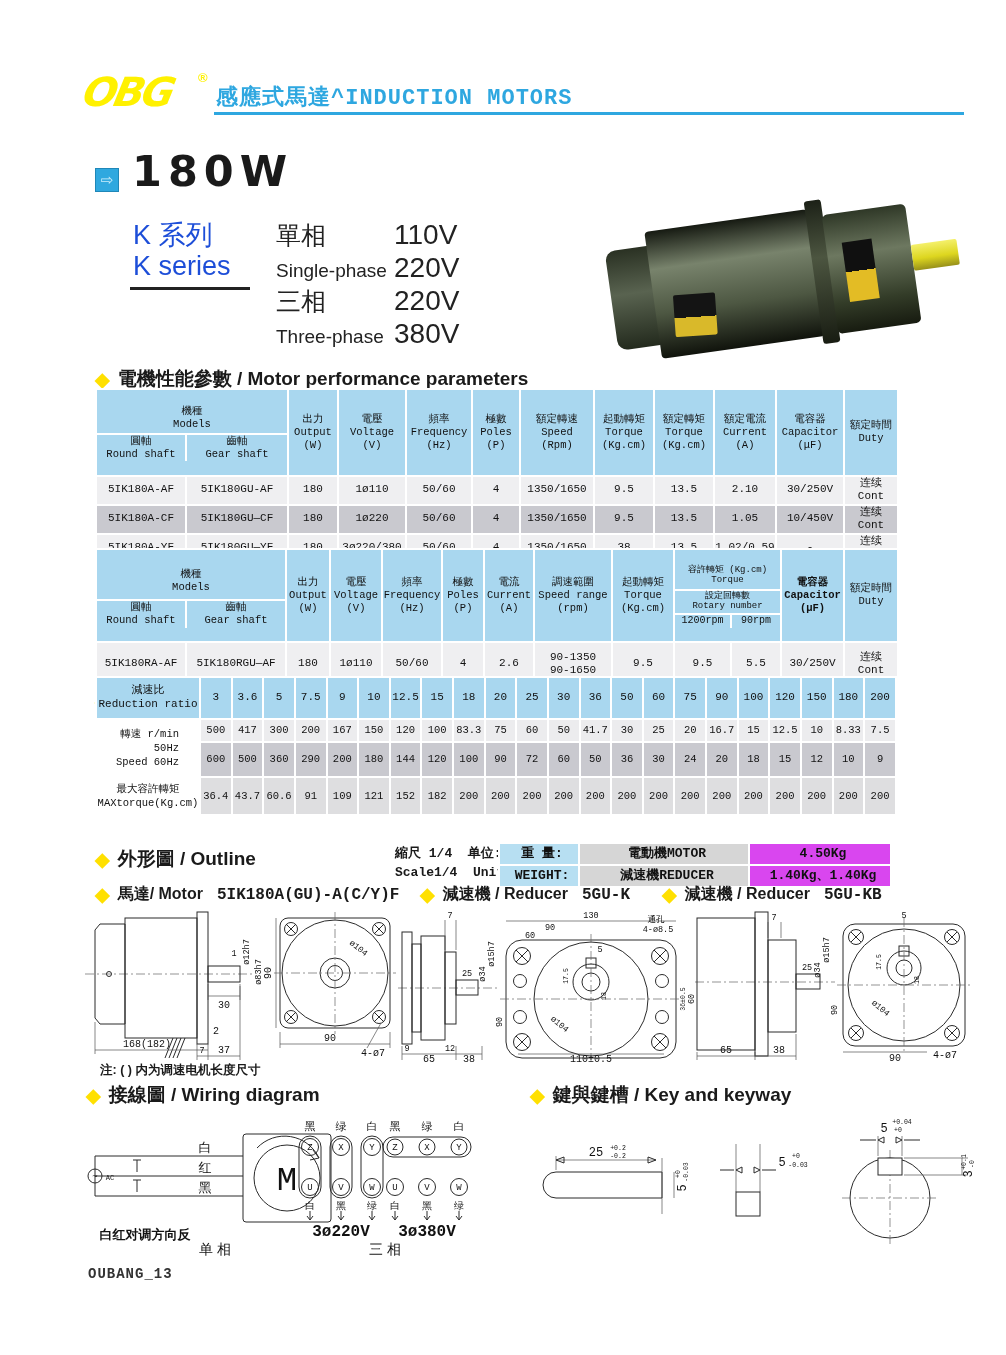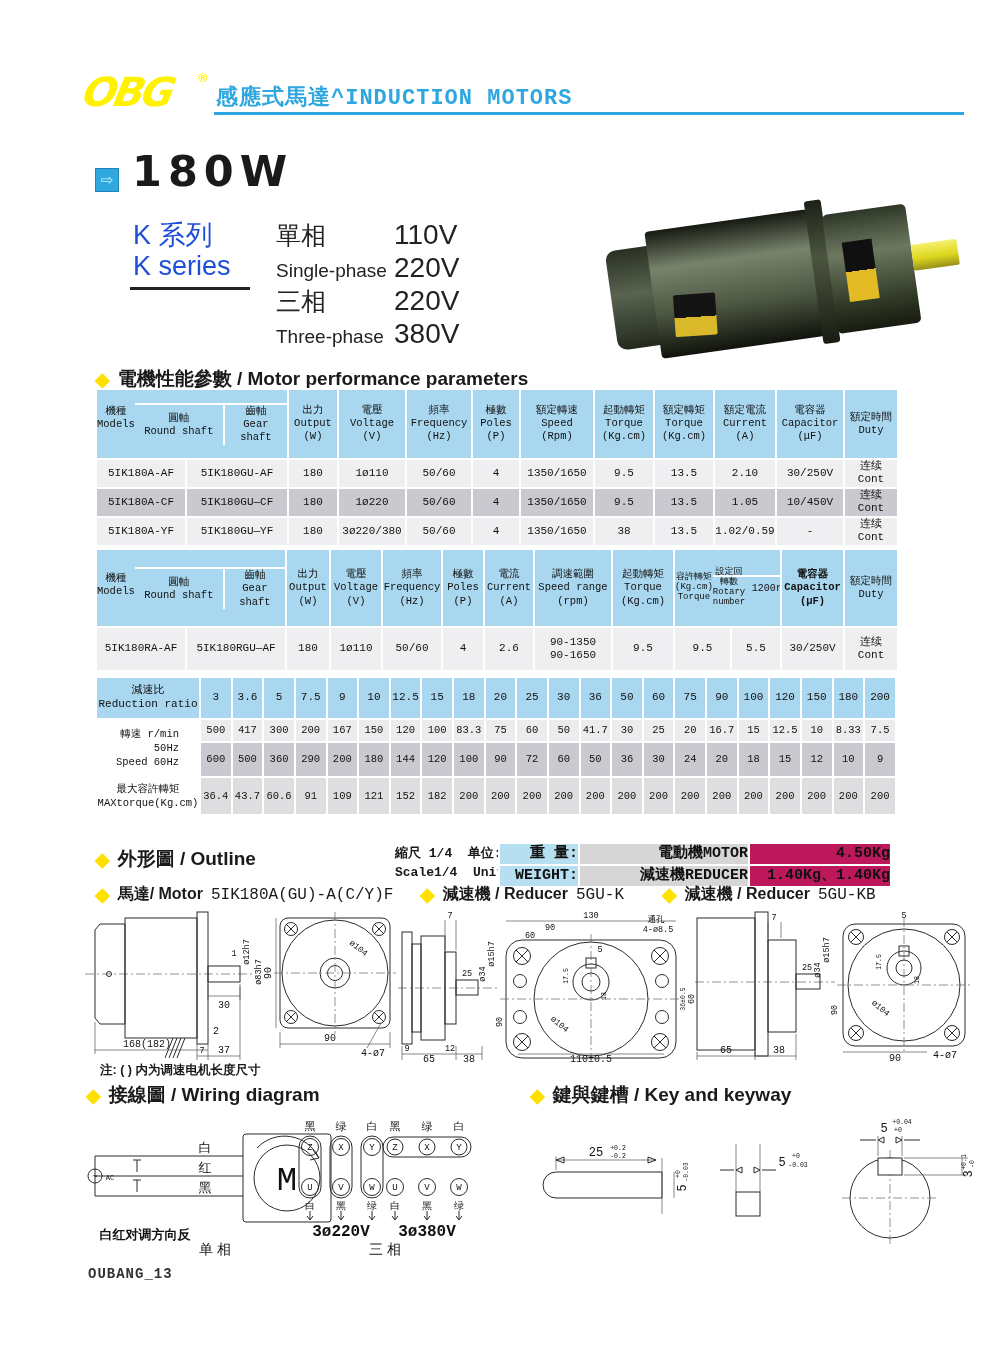--- a/index.html
+++ b/index.html
@@ -40,31 +40,31 @@
   .p-lbl1{left:62px;top:76px;width:42px;height:42px;background:linear-gradient(180deg,#141414 55%,#d9b92a 55%);transform:rotate(4deg);border-radius:2px}
   .p-flange{left:206px;top:0;width:17px;height:144px;background:linear-gradient(180deg,#1c2117,#4c5540 40%,#181c12);border-radius:3px}
   .p-gear{left:222px;top:16px;width:84px;height:120px;background:linear-gradient(180deg,#2f3827,#6d7860 35%,#333c28 75%,#171b10);border-radius:5px}
   .p-lbl2{left:238px;top:46px;width:30px;height:60px;background:linear-gradient(180deg,#101010 50%,#e3bc25 50%)}
   .p-shaft{left:306px;top:58px;width:46px;height:26px;background:linear-gradient(180deg,#f4f06a,#ddd61f 55%,#97901a);border-radius:2px}
 
   
   .sec{display:flex;align-items:center;gap:8px;font-size:19px;font-weight:700;white-space:nowrap}
   .sec .diamond{color:#FFE000;font-size:19px;line-height:1}
   .sec-sm{font-size:16px}
-  .sec .code{font-family:"Liberation Mono",monospace;font-weight:normal;font-size:16px;}
+  .sec .code{font-family:"Liberation Mono",monospace;font-weight:bold;font-size:16px;margin-left:6px}
 
   
   table{border-collapse:collapse;table-layout:fixed;position:absolute}
   th,td{border:2px solid #fff;text-align:center;vertical-align:middle;white-space:pre-line;
         font-family:"Liberation Mono",monospace;color:#111;padding:0;overflow:hidden}
   th{background:#A9D7EF;font-size:10.5px;font-weight:400;line-height:1.25}
   td{font-size:11px;line-height:1.2}
   .row-light td{background:#EFEFF1}
   .row-dark td{background:#C9C9CF}
-  .stack{display:flex;height:100%}
+  .stack{display:flex;flex-direction:column;height:100%}
   .stack-top{height:30px;display:flex;align-items:center;justify-content:center}
   .stack-top.tall{height:36px}
   .stack-sub{flex:1;display:flex;border-top:2px solid #fff}
   .stack-sub>div{display:flex;align-items:center;justify-content:center}
   .stack-sub>div:first-child{flex:0 0 88px}
   .stack-sub>div:last-child{flex:1;border-left:2px solid #fff}
   .g-top{height:26px;display:flex;align-items:center;justify-content:center;font-size:9px;line-height:1.1}
   .g-mid{height:24px;display:flex;align-items:center;justify-content:center;font-size:9px;line-height:1.1;border-top:2px solid #fff}
   .g-sub{flex:1;display:flex;border-top:2px solid #fff}
   .g-sub>div{display:flex;align-items:center;justify-content:center;font-size:10px}
@@ -75,24 +75,24 @@
   .t3-r50 td{background:#ECECEE}
   .t3-r60 td{background:#C9C9CF}
   .t3-max td{background:#DEDEE0}
   td.t3-rowlabel{background:#fff;text-align:right;padding-right:20px;font-size:10.5px;line-height:1.35}
   td.t3-rowlabel.c{text-align:center;padding-right:0;font-size:10px}
   .t3-rowlabel span{display:block}
 
   
   .scale-note{left:395px;top:845px;font-family:"Liberation Mono",monospace;font-weight:bold;font-size:13px;line-height:1.45;white-space:pre}
   #wt{left:498px;top:842px;width:392px}
-  #wt td{height:22px;font-size:15px;font-weight:bold;text-align:right;padding-left:6px;white-space:nowrap}
+  #wt td{height:22px;font-size:13px;font-weight:bold;text-align:center;padding-left:6px;white-space:nowrap}
   .w-blue{background:#B7DFF2}
   .w-gray{background:#D6D6D6}
-  .w-light{background:#be185d}
+  .w-light{background:#d946ef}
 
   
   svg .dr{stroke:#2b2b2b;fill:none;stroke-width:1}
   svg .thin{stroke:#555;stroke-width:.7}
   svg .cl{stroke:#666;stroke-width:.7;stroke-dasharray:9 3 2 3}
   svg text{fill:#111;font-family:"Liberation Mono",monospace;font-size:8.5px;text-anchor:middle}
   svg .t10{font-size:10px}
   svg .t12{font-size:12px}
   svg .t6{font-size:6.5px}
   svg .cjk{font-family:"Liberation Sans",sans-serif}

